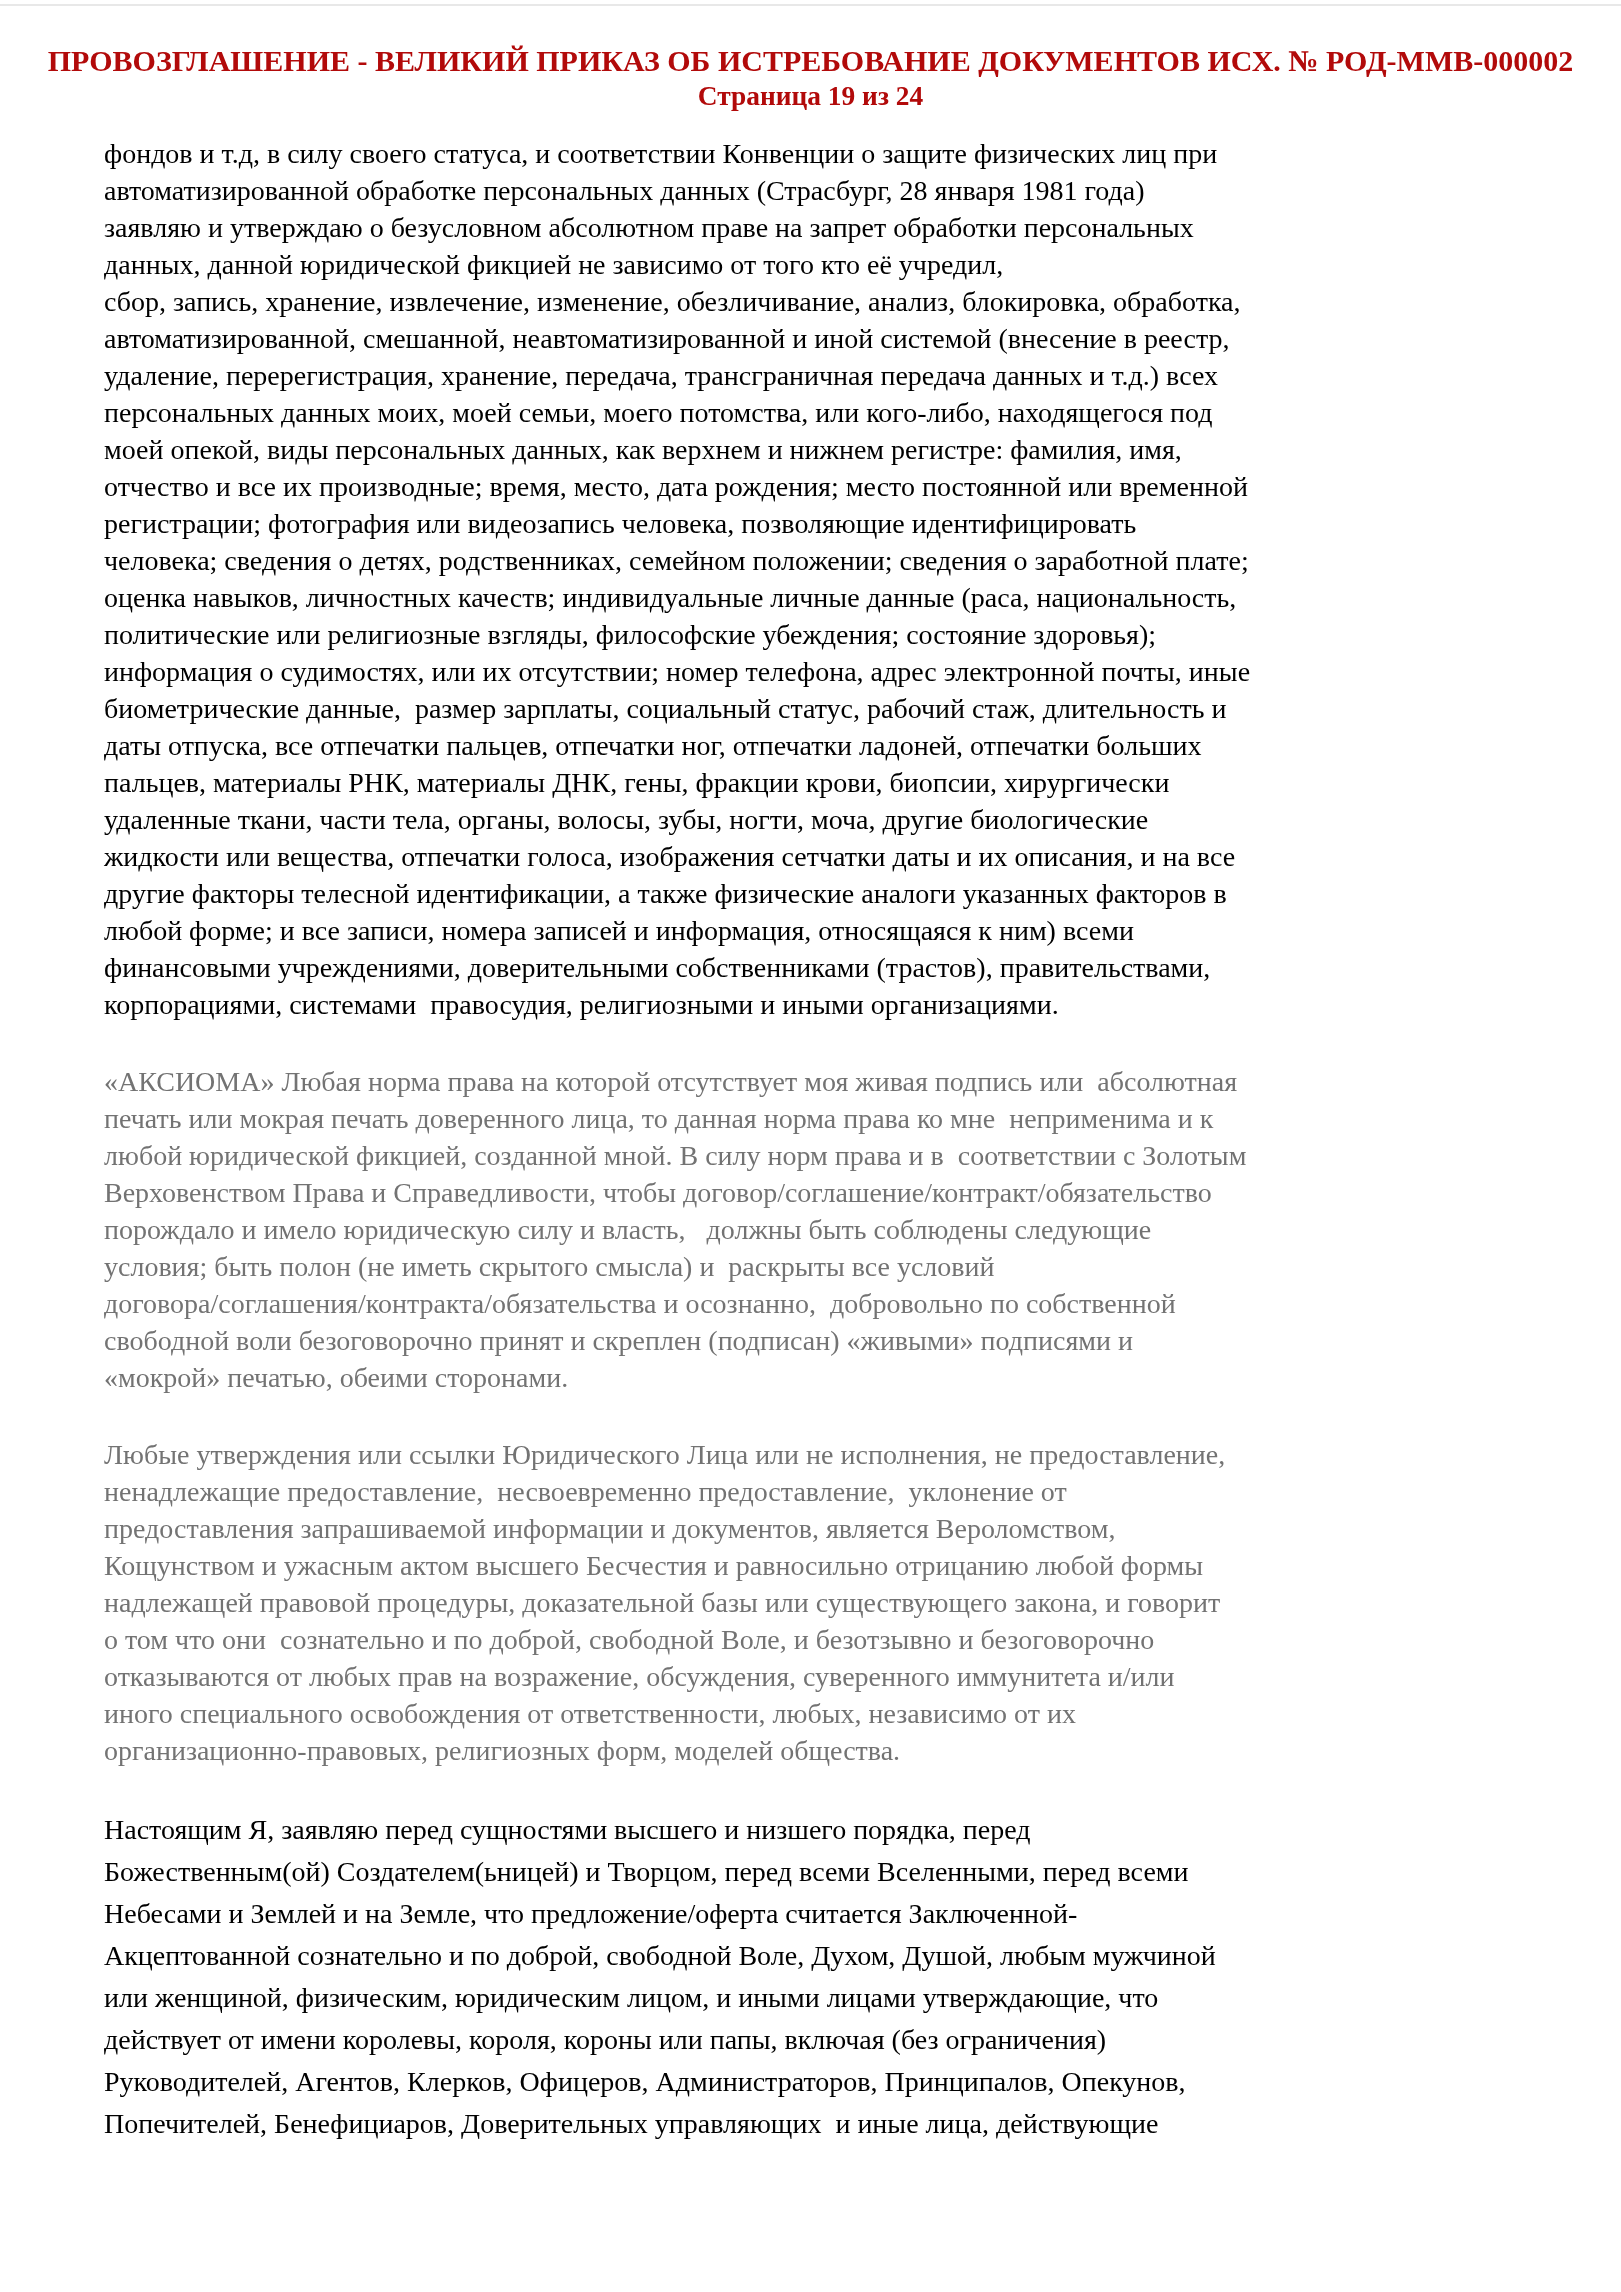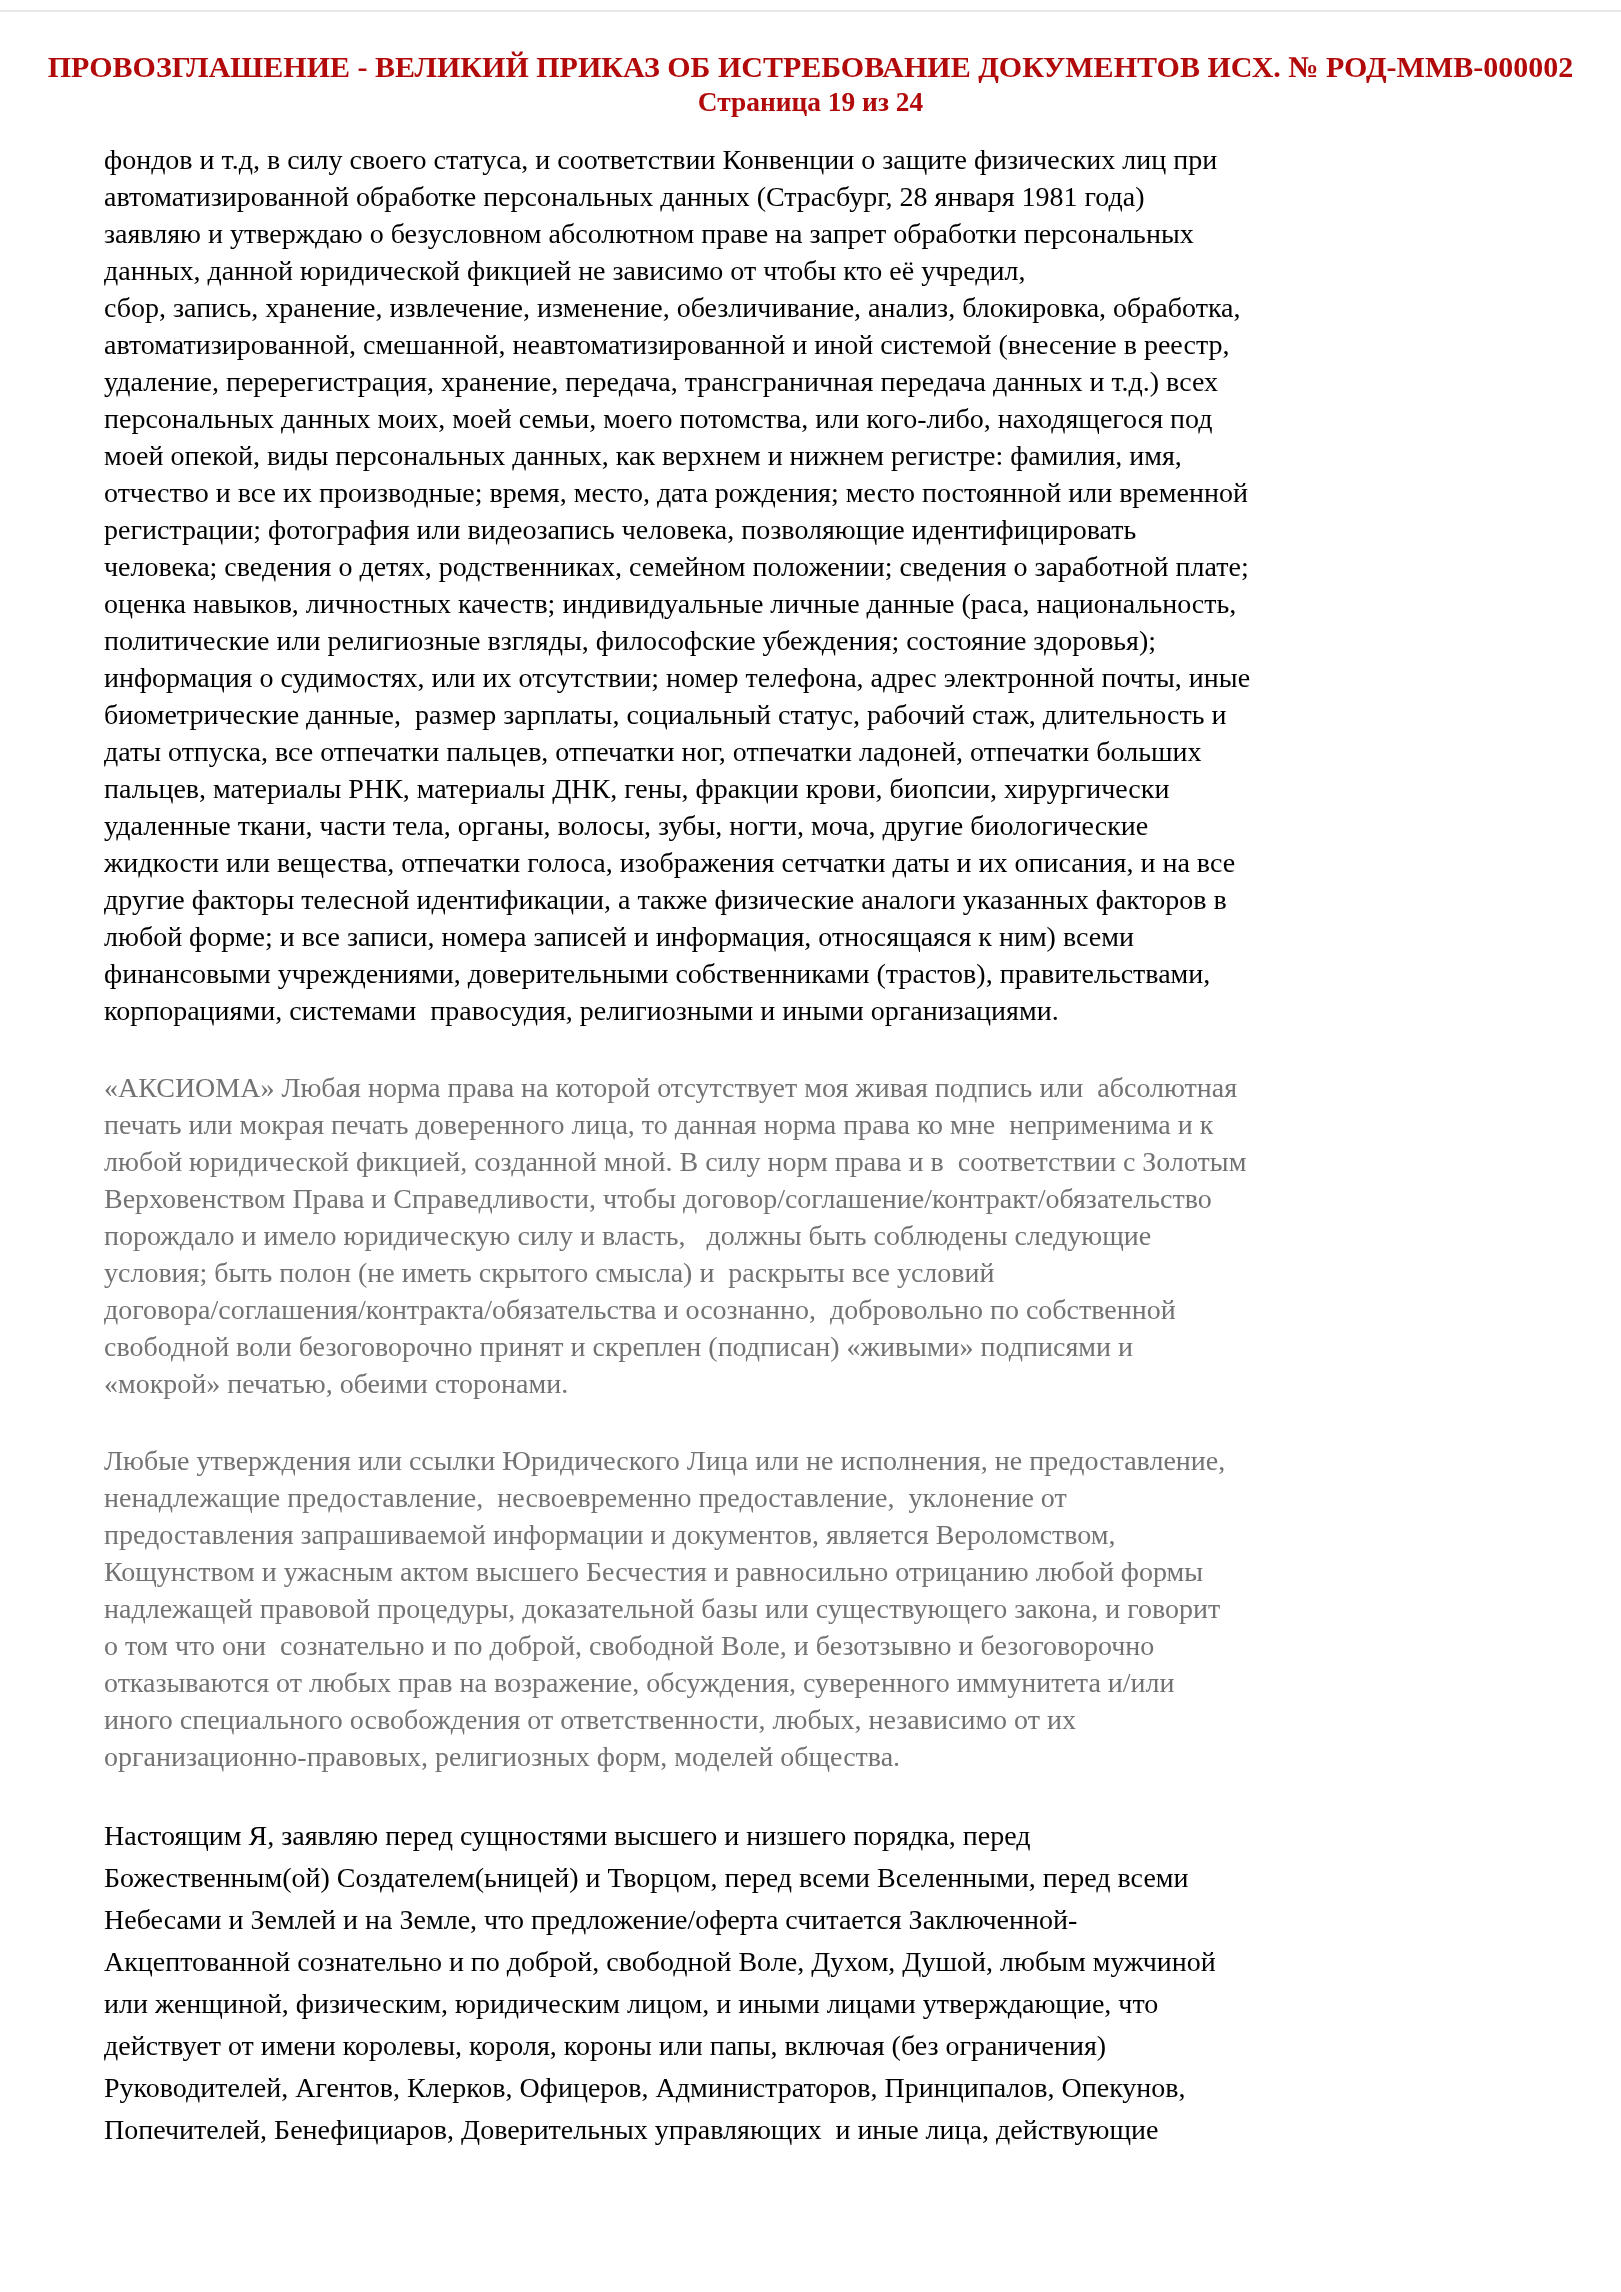--- a/index.html
+++ b/index.html
@@ -3,21 +3,21 @@
 <meta charset="utf-8">
 <style>
   html, body {
     margin: 0;
     padding: 0;
     background: #ffffff;
   }
   .page {
     width: 1621px;
     height: 2223px;
-    margin: 10px auto;
+    margin: 4px auto;
     background: #ffffff;
     font-family: "Liberation Serif", "DejaVu Serif", serif;
     overflow: hidden;
     box-sizing: border-box;
     padding-top: 37px;
     border-top: 2px solid #e8e8e8;
   }
   .doc-header {
     text-align: center;
     font-weight: bold;
@@ -66,21 +66,21 @@
   <div class="doc-header">
     <div class="doc-title">ПРОВОЗГЛАШЕНИЕ - ВЕЛИКИЙ ПРИКАЗ ОБ ИСТРЕБОВАНИЕ ДОКУМЕНТОВ ИСХ. № РОД-ММВ-000002</div>
     <div class="doc-pagenum">Страница 19 из 24</div>
   </div>
 
   <div class="content">
     <div class="para purple">
         <div class="line">фондов и т.д, в силу своего статуса, и соответствии Конвенции о защите физических лиц при</div>
         <div class="line">автоматизированной обработке персональных данных (Страсбург, 28 января 1981 года)</div>
         <div class="line">заявляю и утверждаю о безусловном абсолютном праве на запрет обработки персональных</div>
-        <div class="line">данных, данной юридической фикцией не зависимо от чтобы кто её учредил,</div>
+        <div class="line">данных, данной юридической фикцией не зависимо от того кто её учредил,</div>
         <div class="line">сбор, запись, хранение, извлечение, изменение, обезличивание, анализ, блокировка, обработка,</div>
         <div class="line">автоматизированной, смешанной, неавтоматизированной и иной системой (внесение в реестр,</div>
         <div class="line">удаление, перерегистрация, хранение, передача, трансграничная передача данных и т.д.) всех</div>
         <div class="line">персональных данных моих, моей семьи, моего потомства, или кого-либо, находящегося под</div>
         <div class="line">моей опекой, виды персональных данных, как верхнем и нижнем регистре: фамилия, имя,</div>
         <div class="line">отчество и все их производные; время, место, дата рождения; место постоянной или временной</div>
         <div class="line">регистрации; фотография или видеозапись человека, позволяющие идентифицировать</div>
         <div class="line">человека; сведения о детях, родственниках, семейном положении; сведения о заработной плате;</div>
         <div class="line">оценка навыков, личностных качеств; индивидуальные личные данные (раса, национальность,</div>
         <div class="line">политические или религиозные взгляды, философские убеждения; состояние здоровья);</div>

